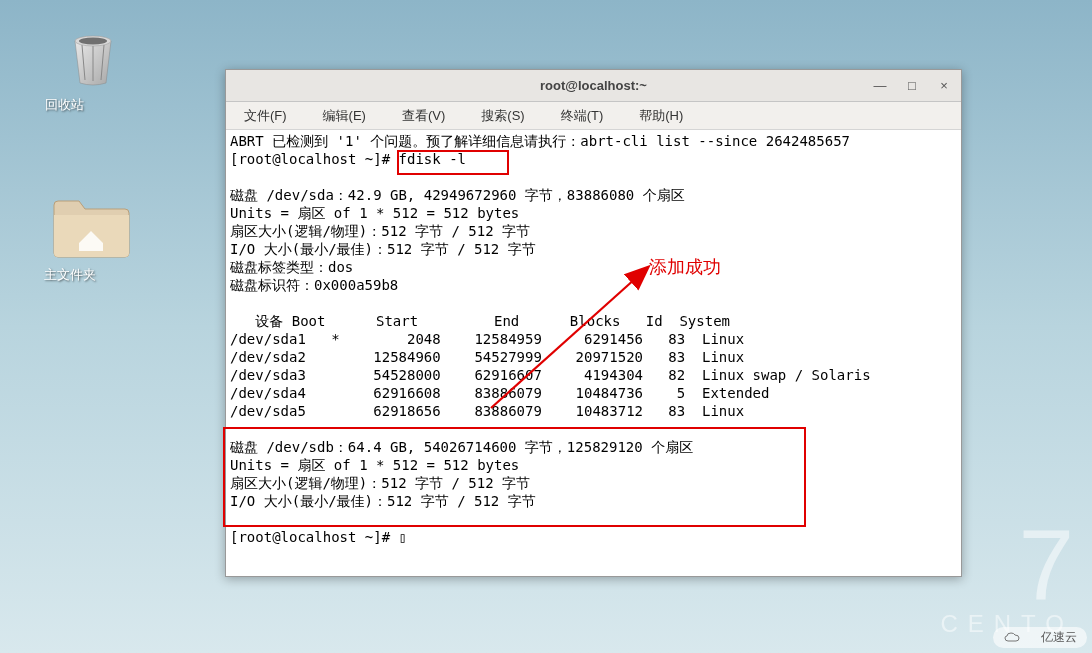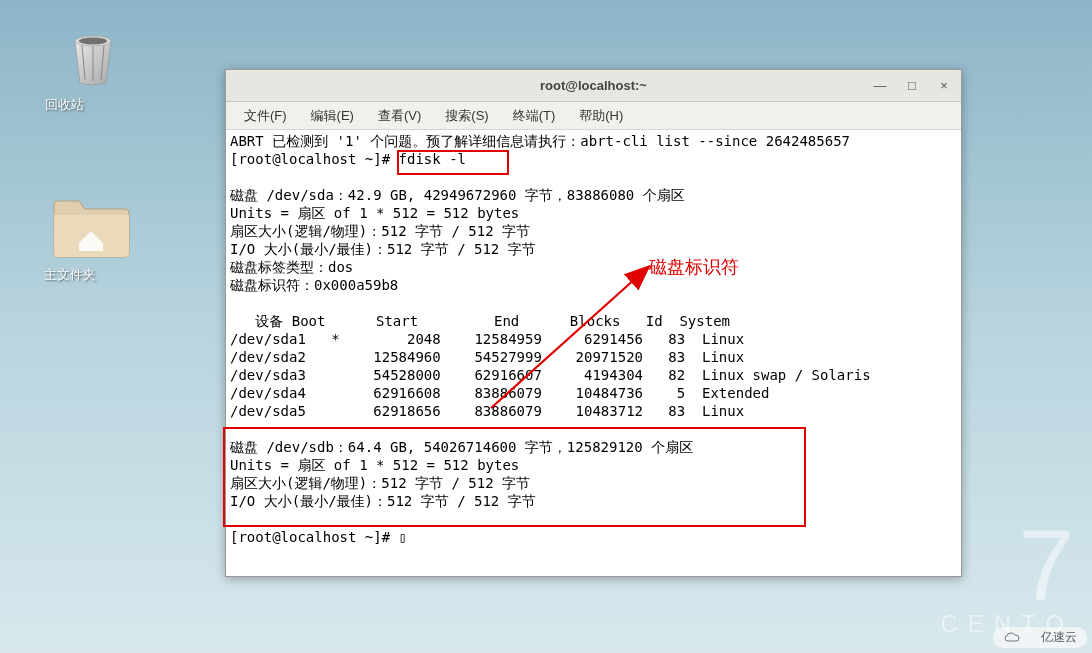--- a/index.html
+++ b/index.html
@@ -44,21 +44,21 @@
     .titlebar-text { font-size: 13px; color: #444; font-weight: bold; }
     .win-controls { position: absolute; right: 6px; display: flex; gap: 10px; align-items: center; }
     .win-btn { width: 22px; height: 22px; display: flex; align-items: center; justify-content: center; font-size: 13px; color: #555; cursor: pointer; }
     .menubar {
       height: 28px;
       background: #f2f0ed;
       border-bottom: 1px solid #d5d5d5;
       display: flex;
       align-items: center;
       padding: 0 8px;
-      gap: 4px;
+      gap: 16px;
     }
     .menu-item { font-size: 13px; color: #333; padding: 2px 10px; cursor: pointer; }
     .terminal-content {
       background: #fff;
       padding: 2px 4px 30px;
       font-family: "DejaVu Sans Mono", monospace;
       font-size: 14px;
       line-height: 18px;
       color: #000;
       white-space: pre;
@@ -189,21 +189,21 @@
 <div class="highlight-box2"></div>
 
 <svg class="annotation-arrow" viewBox="0 0 195 240">
   <defs>
       <marker id="arrowend" markerWidth="12" markerHeight="12" refX="3" refY="5" orient="auto">
         <path d="M0 0 L12 5 L0 10 Z" fill="#e00000"></path>
       </marker>
     </defs>
   <line x1="35" y1="230" x2="180" y2="100" stroke="#e00000" stroke-width="2.2" marker-end="url(#arrowend)"></line>
 </svg>
-<div class="annotation-text">磁盘标识符</div>
+<div class="annotation-text">添加成功</div>
 
 <div class="centos-overlay">
   <div class="centos-7">7</div>
   <div class="centos-text">CENTO</div>
 </div>
 
 <div class="watermark">
   <svg width="18" height="12" viewBox="0 0 18 12">
       <path d="M5 9 Q2 9 2 6 Q2 4 4 4 Q4 1 8 1 Q11 1 12 3 Q16 3 16 6 Q16 9 13 9 Z" fill="none" stroke="#777" stroke-width="1"></path>
     </svg>

